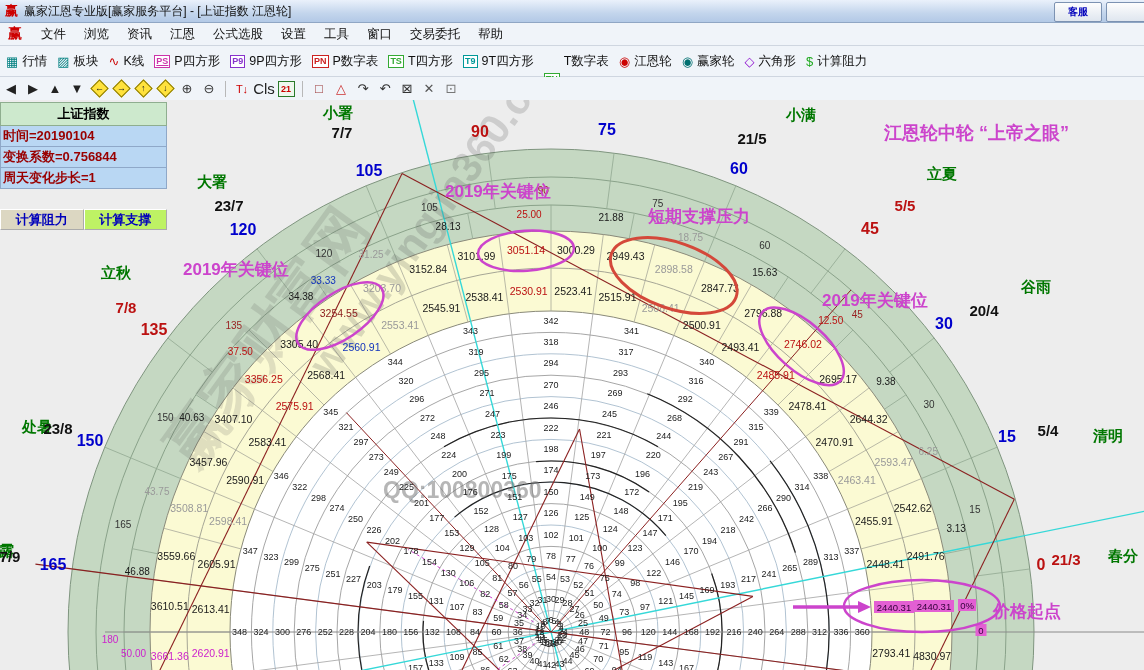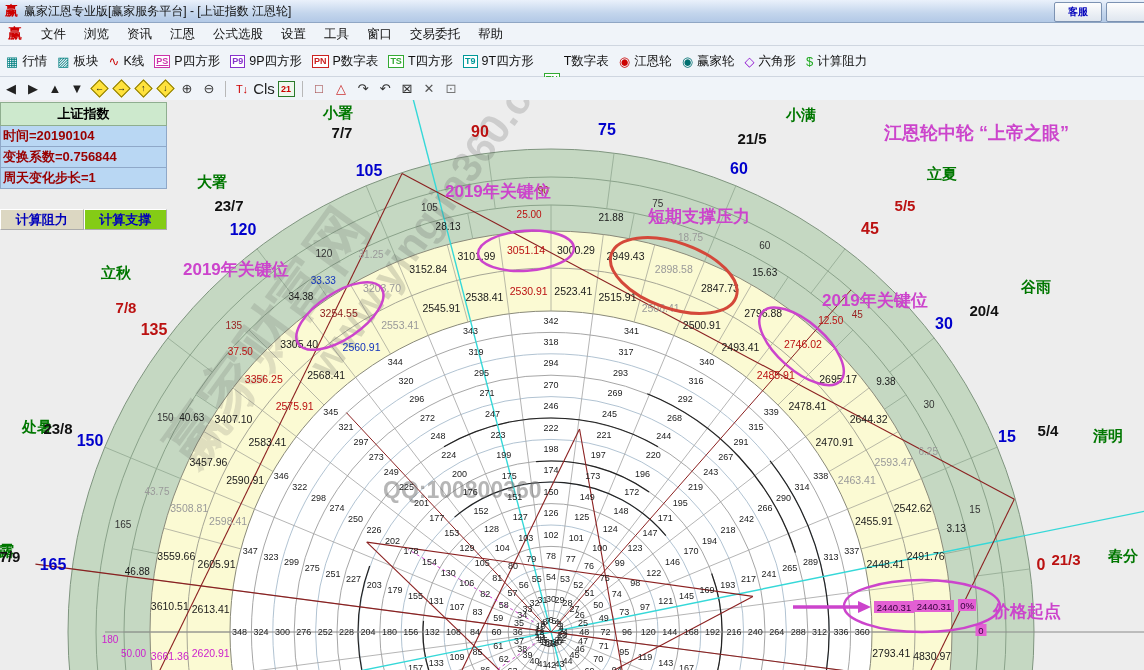--- a/index.html
+++ b/index.html
@@ -39,21 +39,21 @@
   .chart{position:absolute;left:0;top:100px;width:1144px;height:570px;background:#ededed;}
   
   .panel{position:absolute;left:0;top:2px;width:167px;font-size:13px;font-weight:bold;z-index:5;}
   .panel .hdr{background:#cde9cd;border:1px solid #8fae8f;color:#000;text-align:center;padding:2px 0;}
   .panel .row{background:#b9d7f3;border:1px solid #8fa8c8;border-top:none;color:#990000;
     padding:1px 2px;white-space:nowrap;overflow:hidden;}
   .panel .btns{display:flex;margin-top:20px;}
   .panel .btns button{flex:1;font-size:13px;font-weight:bold;color:#0000bb;height:21px;
     border:1px outset #fff;font-family:inherit;}
   .panel .btns button:first-child{background:#dcd7c2;}
-  .panel .btns button:last-child{background:#84cc16;}
+  .panel .btns button:last-child{background:#bef264;}
 </style>
 </head>
 <body>
 
 <div class="screen">
 
   <div class="titlebar">
     <span class="logo">赢</span>
     <span>赢家江恩专业版[赢家服务平台] - [上证指数 江恩轮]</span>
     <div class="tb-btn" style="right:42px;width:46px;">客服</div>

